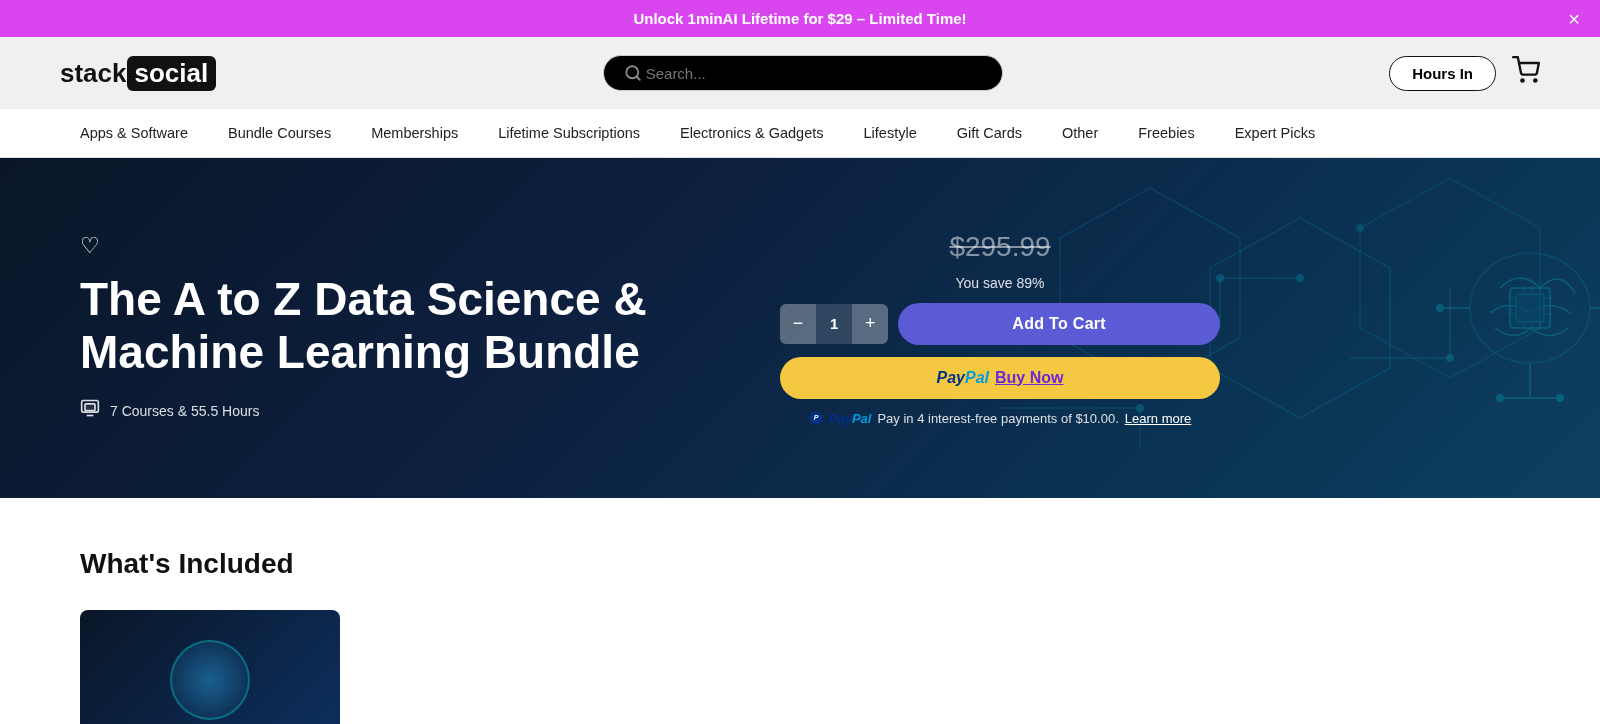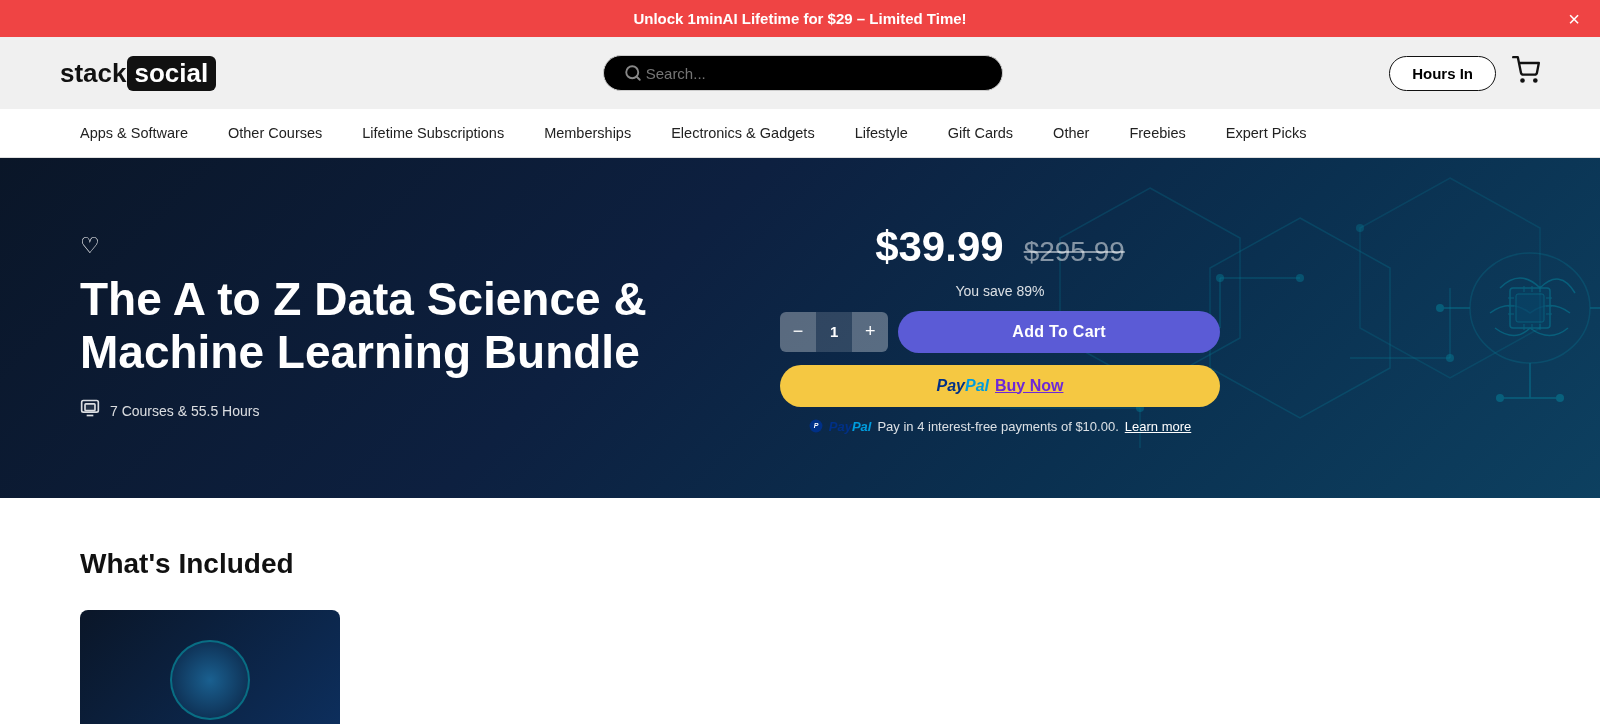--- a/index.html
+++ b/index.html
@@ -1,20 +1,20 @@
 <!DOCTYPE html>
 <html><head>
   <meta charset="utf-8">
   <style>
     * { margin: 0; padding: 0; box-sizing: border-box; }
     body { font-family: -apple-system, BlinkMacSystemFont, 'Segoe UI', sans-serif; background: #f5f5f5; width: 1600px; overflow-x: hidden; }
 
     
     .promo-banner {
-      background: #ef4444;
+      background: #d946ef;
       color: white;
       text-align: center;
       padding: 10px 40px;
       font-size: 15px;
       font-weight: 600;
       position: relative;
       display: flex;
       align-items: center;
       justify-content: center;
     }
@@ -336,23 +336,23 @@
         <circle cx="9" cy="21" r="1"></circle>
           <circle cx="20" cy="21" r="1"></circle>
         <path d="M1 1h4l2.68 13.39a2 2 0 0 0 2 1.61h9.72a2 2 0 0 0 2-1.61L23 6H6"></path>
       </svg>
     </button>
   </div>
 </div>
 
 <nav class="nav">
   <a class="nav-item">Apps &amp; Software</a>
-  <a class="nav-item">Other Courses</a>
+  <a class="nav-item">Bundle Courses</a>
+  <a class="nav-item">Memberships</a>
   <a class="nav-item">Lifetime Subscriptions</a>
-  <a class="nav-item">Memberships</a>
   <a class="nav-item">Electronics &amp; Gadgets</a>
   <a class="nav-item">Lifestyle</a>
   <a class="nav-item">Gift Cards</a>
   <a class="nav-item">Other</a>
   <a class="nav-item">Freebies</a>
   <a class="nav-item">Expert Picks</a>
 </nav>
 
 <div class="hero">
 
@@ -422,21 +422,20 @@
             <rect x="6" y="7" width="12" height="8" rx="1" fill="rgba(255,255,255,0.1)"></rect>
           <line x1="8" y1="21" x2="16" y2="21"></line>
         </svg>
       </span>
       <span>7 Courses &amp; 55.5 Hours</span>
     </div>
   </div>
 
   <div class="pricing-panel">
     <div class="price-row">
-      <span class="current-price">$39.99</span>
       <span class="original-price">$295.99</span>
     </div>
     <div class="savings-text">You save 89%</div>
     <div class="qty-cart-row">
       <div class="qty-control">
         <button class="qty-btn">−</button>
         <span class="qty-value">1</span>
         <button class="qty-btn">+</button>
       </div>
       <button class="add-to-cart-btn">Add To Cart</button>

